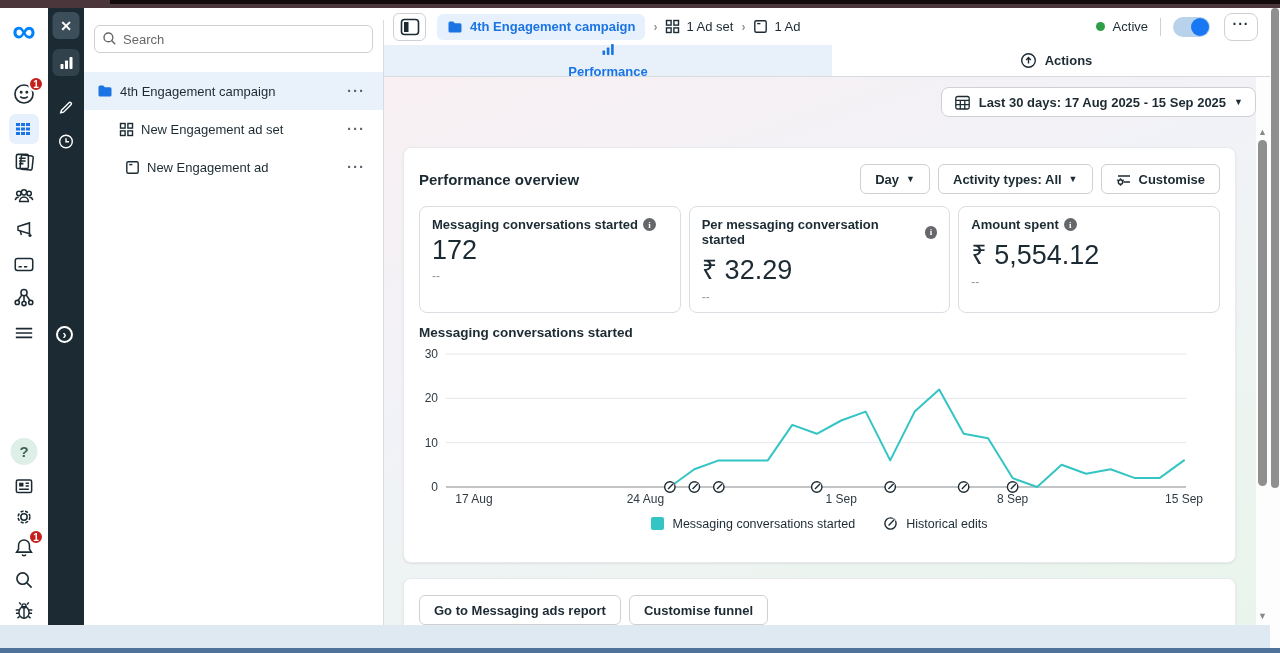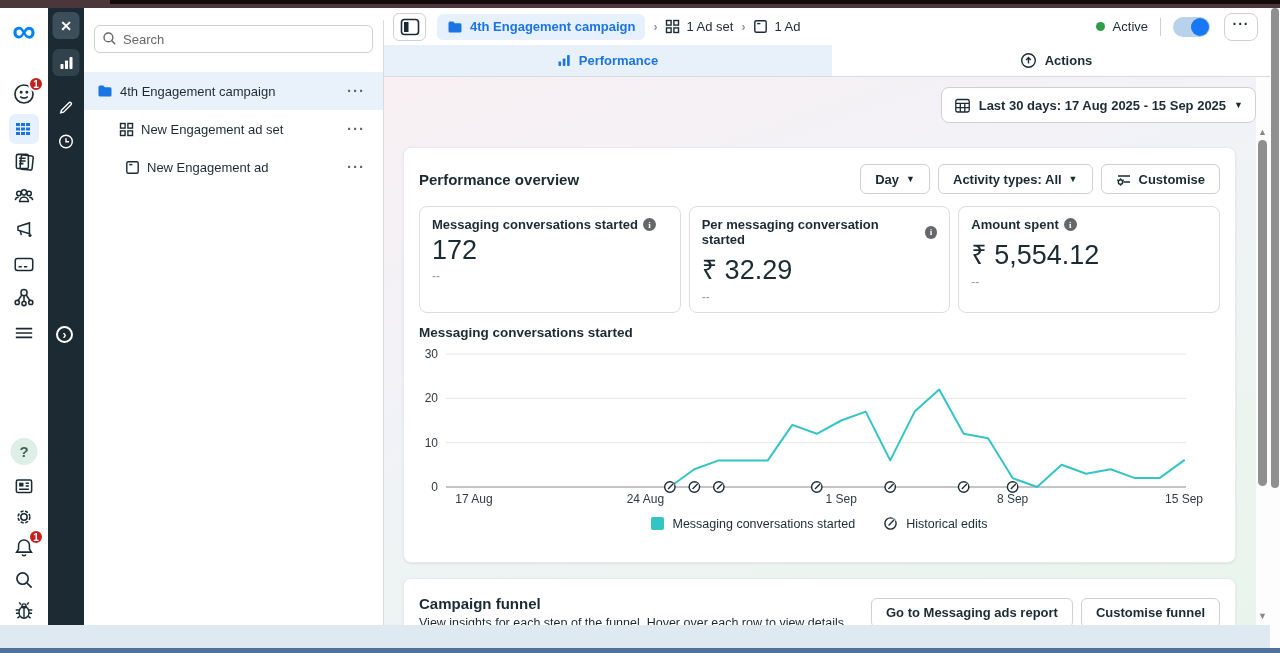--- a/index.html
+++ b/index.html
@@ -57,31 +57,31 @@
   .status-dot { width:9px; height:9px; border-radius:50%; background:#2e9e49; margin-right:8px; }
   .status-label { font-size:13px; }
   .hdr-div { width:1px; height:18px; background:#ced0d4; margin:0 12px; }
   .toggle { width:37px; height:20px; border-radius:10px; background:#b9d2ec; position:relative; }
   .toggle .knob { position:absolute; right:1px; top:1px; width:18px; height:18px; border-radius:50%; background:#1877f2; }
   .more-btn { margin-left:14px; width:34px; height:28px; border:1px solid #ced0d4; border-radius:8px; background:#fff;
               display:flex; align-items:center; justify-content:center; font-size:14px; font-weight:700; letter-spacing:1px; line-height:0; padding-bottom:6px; }
 
   .tabs { position:absolute; top:37px; left:0; right:0; height:32px; display:flex; border-bottom:1px solid #d7dadf; }
   .tab { flex:1; display:flex; align-items:center; justify-content:center; gap:8px; font-size:13px; font-weight:700; background:#fff; color:#1c2b33; }
-  .tab.selected { background:#e8f1fa; color:#1b74e4; }
+  .tab.selected { background:#e8f1fa; color:#1b74e4;flex-direction:column; }
 
   .content { position:absolute; top:69px; left:0; right:24px; bottom:0; overflow:hidden;
              background:linear-gradient(160deg,#f8f0f3 0%,#f1f2f7 40%,#ecf4f0 75%,#e9f5ec 100%); }
   .gutter { position:absolute; top:69px; right:0; width:24px; bottom:0; background:#fdfdfd; }
   .inner-arrow { position:absolute; left:0; width:13px; text-align:center; color:#888; font-size:9px; line-height:10px; }
   .inner-thumb { position:absolute; left:2px; top:63px; width:9px; height:346px; background:#8f8f8f; border-radius:5px; }
   .outer-scroll { position:absolute; top:8px; right:0; width:10px; height:640px; background:#fdfdfd; z-index:58; }
   .outer-thumb { position:absolute; left:1px; top:0; width:8px; height:480px; background:#8f8f8f; border-radius:4px; }
 
-  .date-btn { position:absolute; top:10px; right:0; height:36px; background:#fff; border:1px solid #ced0d4; border-radius:8px;
+  .date-btn { position:absolute; top:10px; right:0; height:30px; background:#fff; border:1px solid #ced0d4; border-radius:8px;
               display:flex; align-items:center; gap:8px; padding:0 12px; font-size:13px; font-weight:700; }
   .caret { font-size:9px; color:#1c2b33; }
 
   .card { position:absolute; left:19px; width:833px; background:#fff; border-radius:8px; border:1px solid #e8eaee;
           box-shadow:0 1px 2px rgba(0,0,0,.08); }
   .perf-card { top:70px; height:416px; }
   .funnel-card { top:501px; height:150px; }
   .card-head { display:flex; align-items:center; justify-content:space-between; padding:16px 15px 12px; }
   .card-title { font-size:15px; font-weight:700; }
   .controls { display:flex; gap:8px; }
@@ -528,24 +528,20 @@
               <path d="M5.6 9.6 L11.4 3.6" stroke="#1c2b33" stroke-width="1.4"></path>
               </svg>
             </span>
           <span>Historical edits</span>
         </div>
       </div>
     </div>
 
     <div class="card funnel-card">
       <div class="card-head">
-        <div>
-          <div class="funnel-title">Campaign funnel</div>
-          <div class="funnel-sub">View insights for each step of the funnel. Hover over each row to view details.</div>
-        </div>
         <div class="controls">
           <div class="btn">
             <span>Go to Messaging ads report</span>
             </div>
           <div class="btn">
             <span>Customise funnel</span>
             </div>
         </div>
       </div>
     </div>

